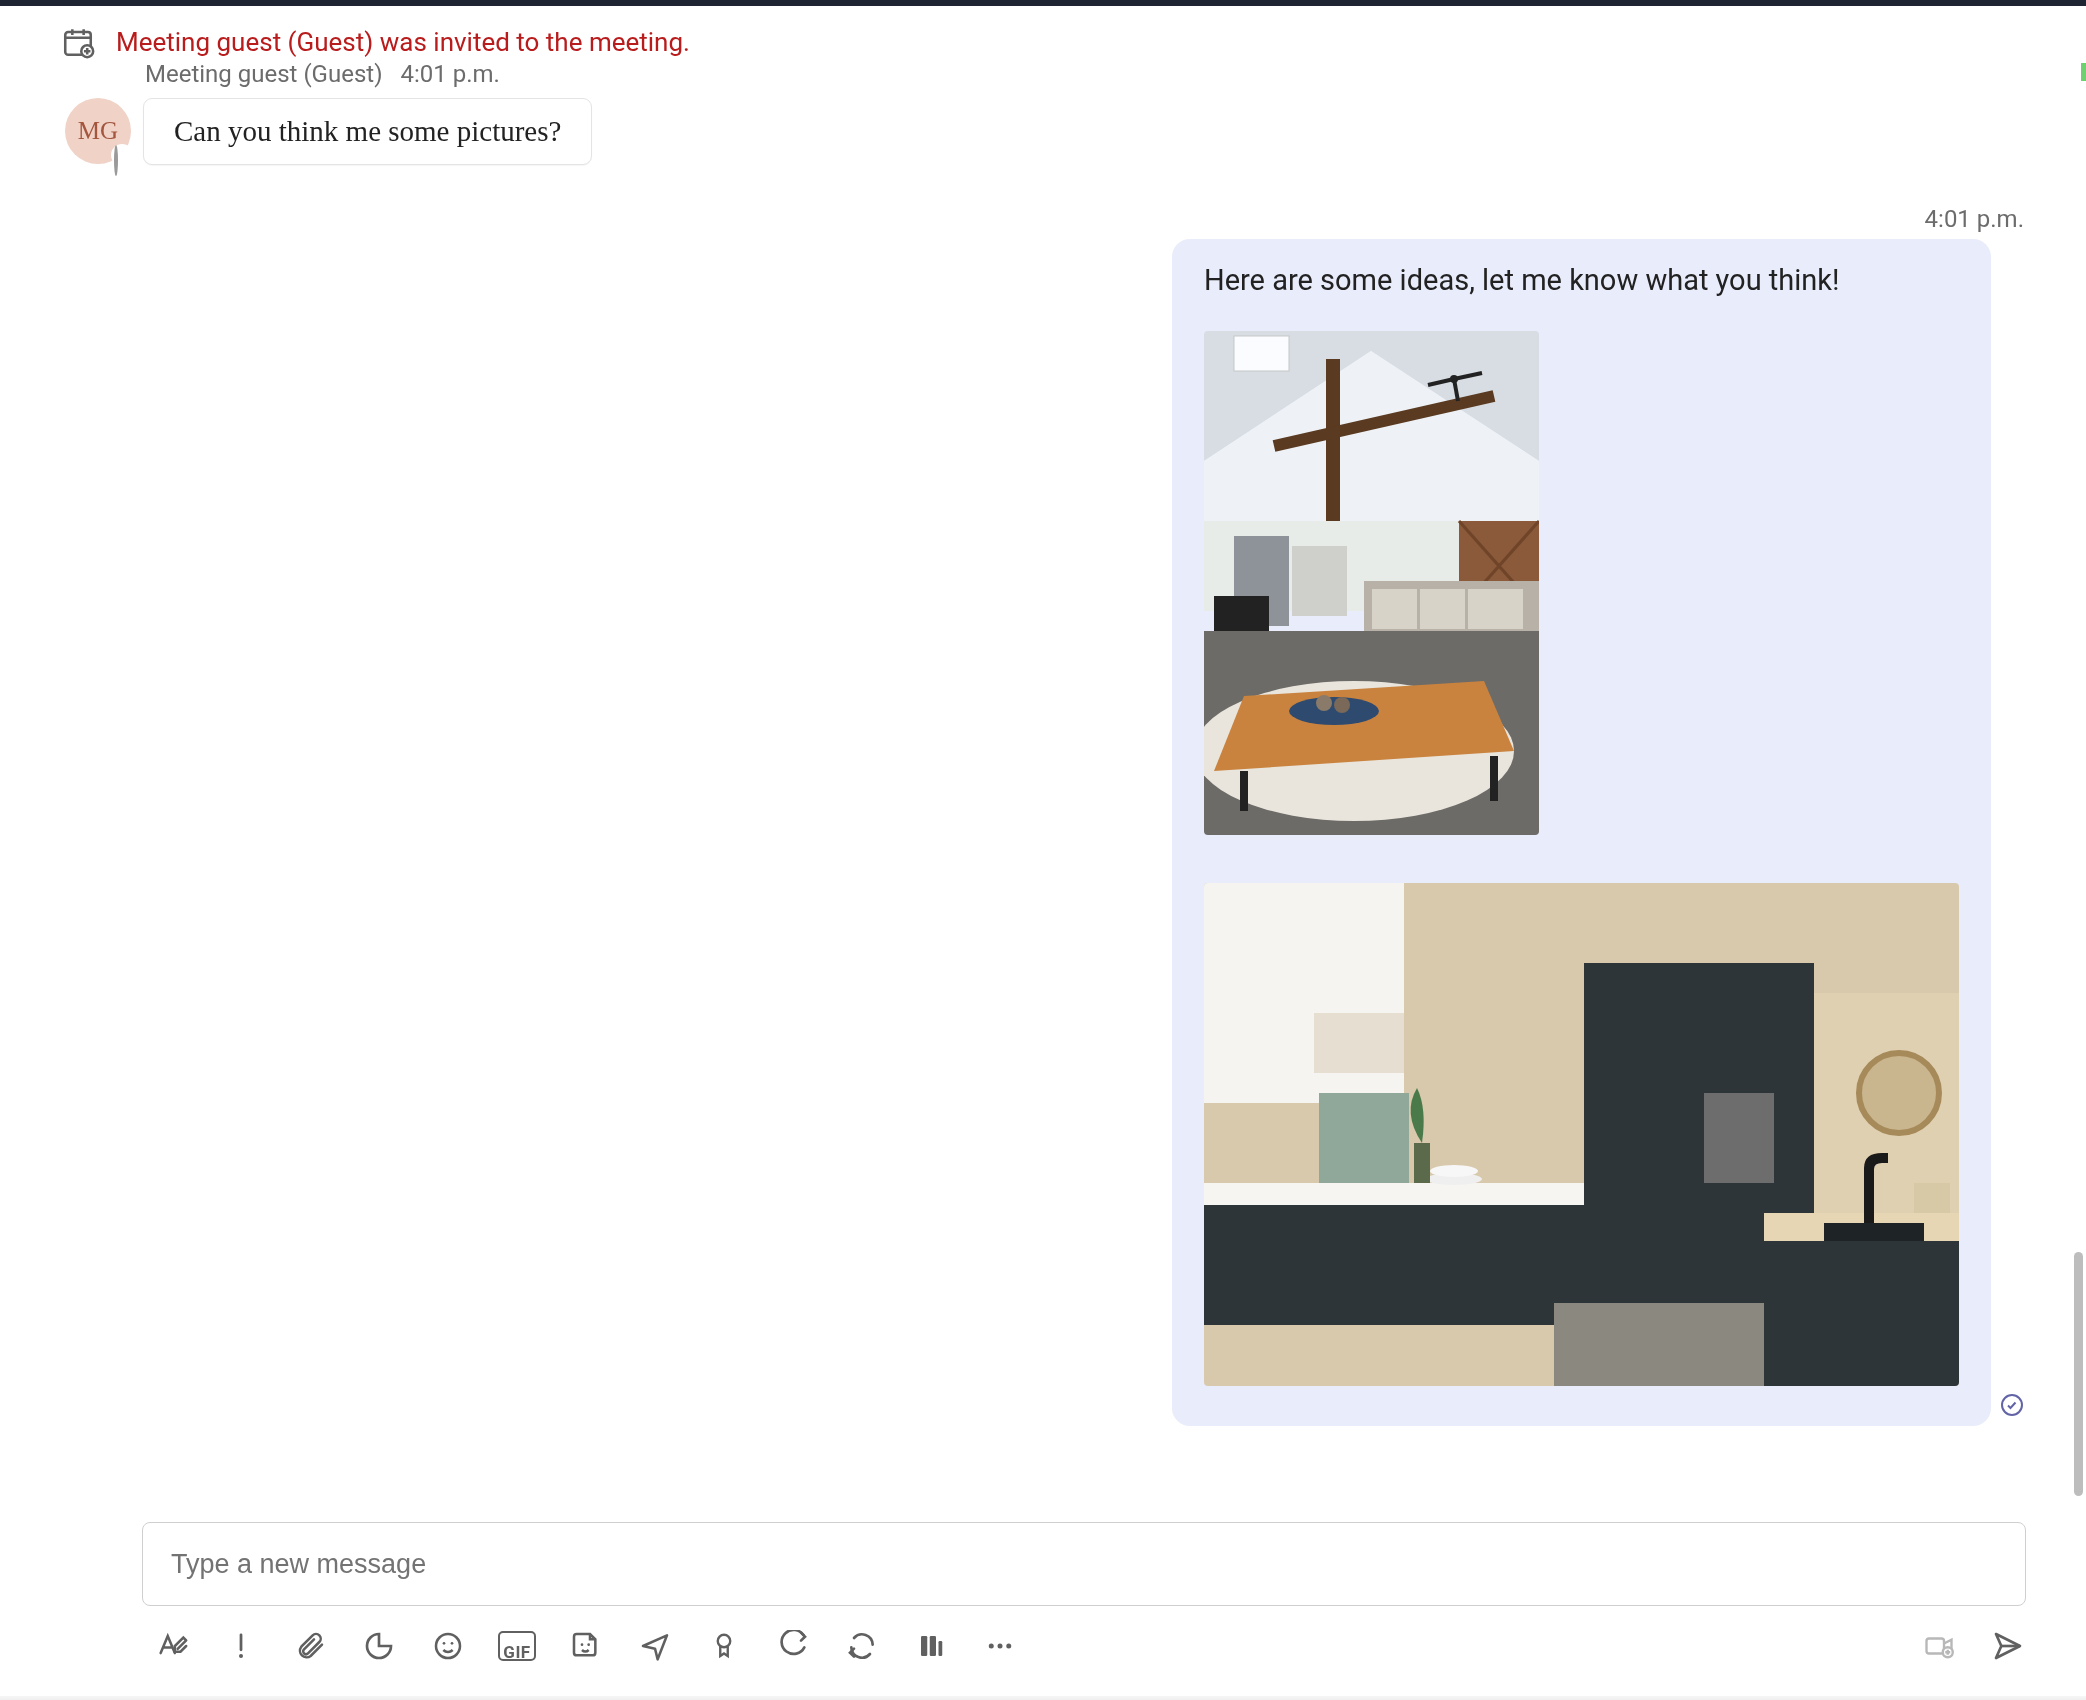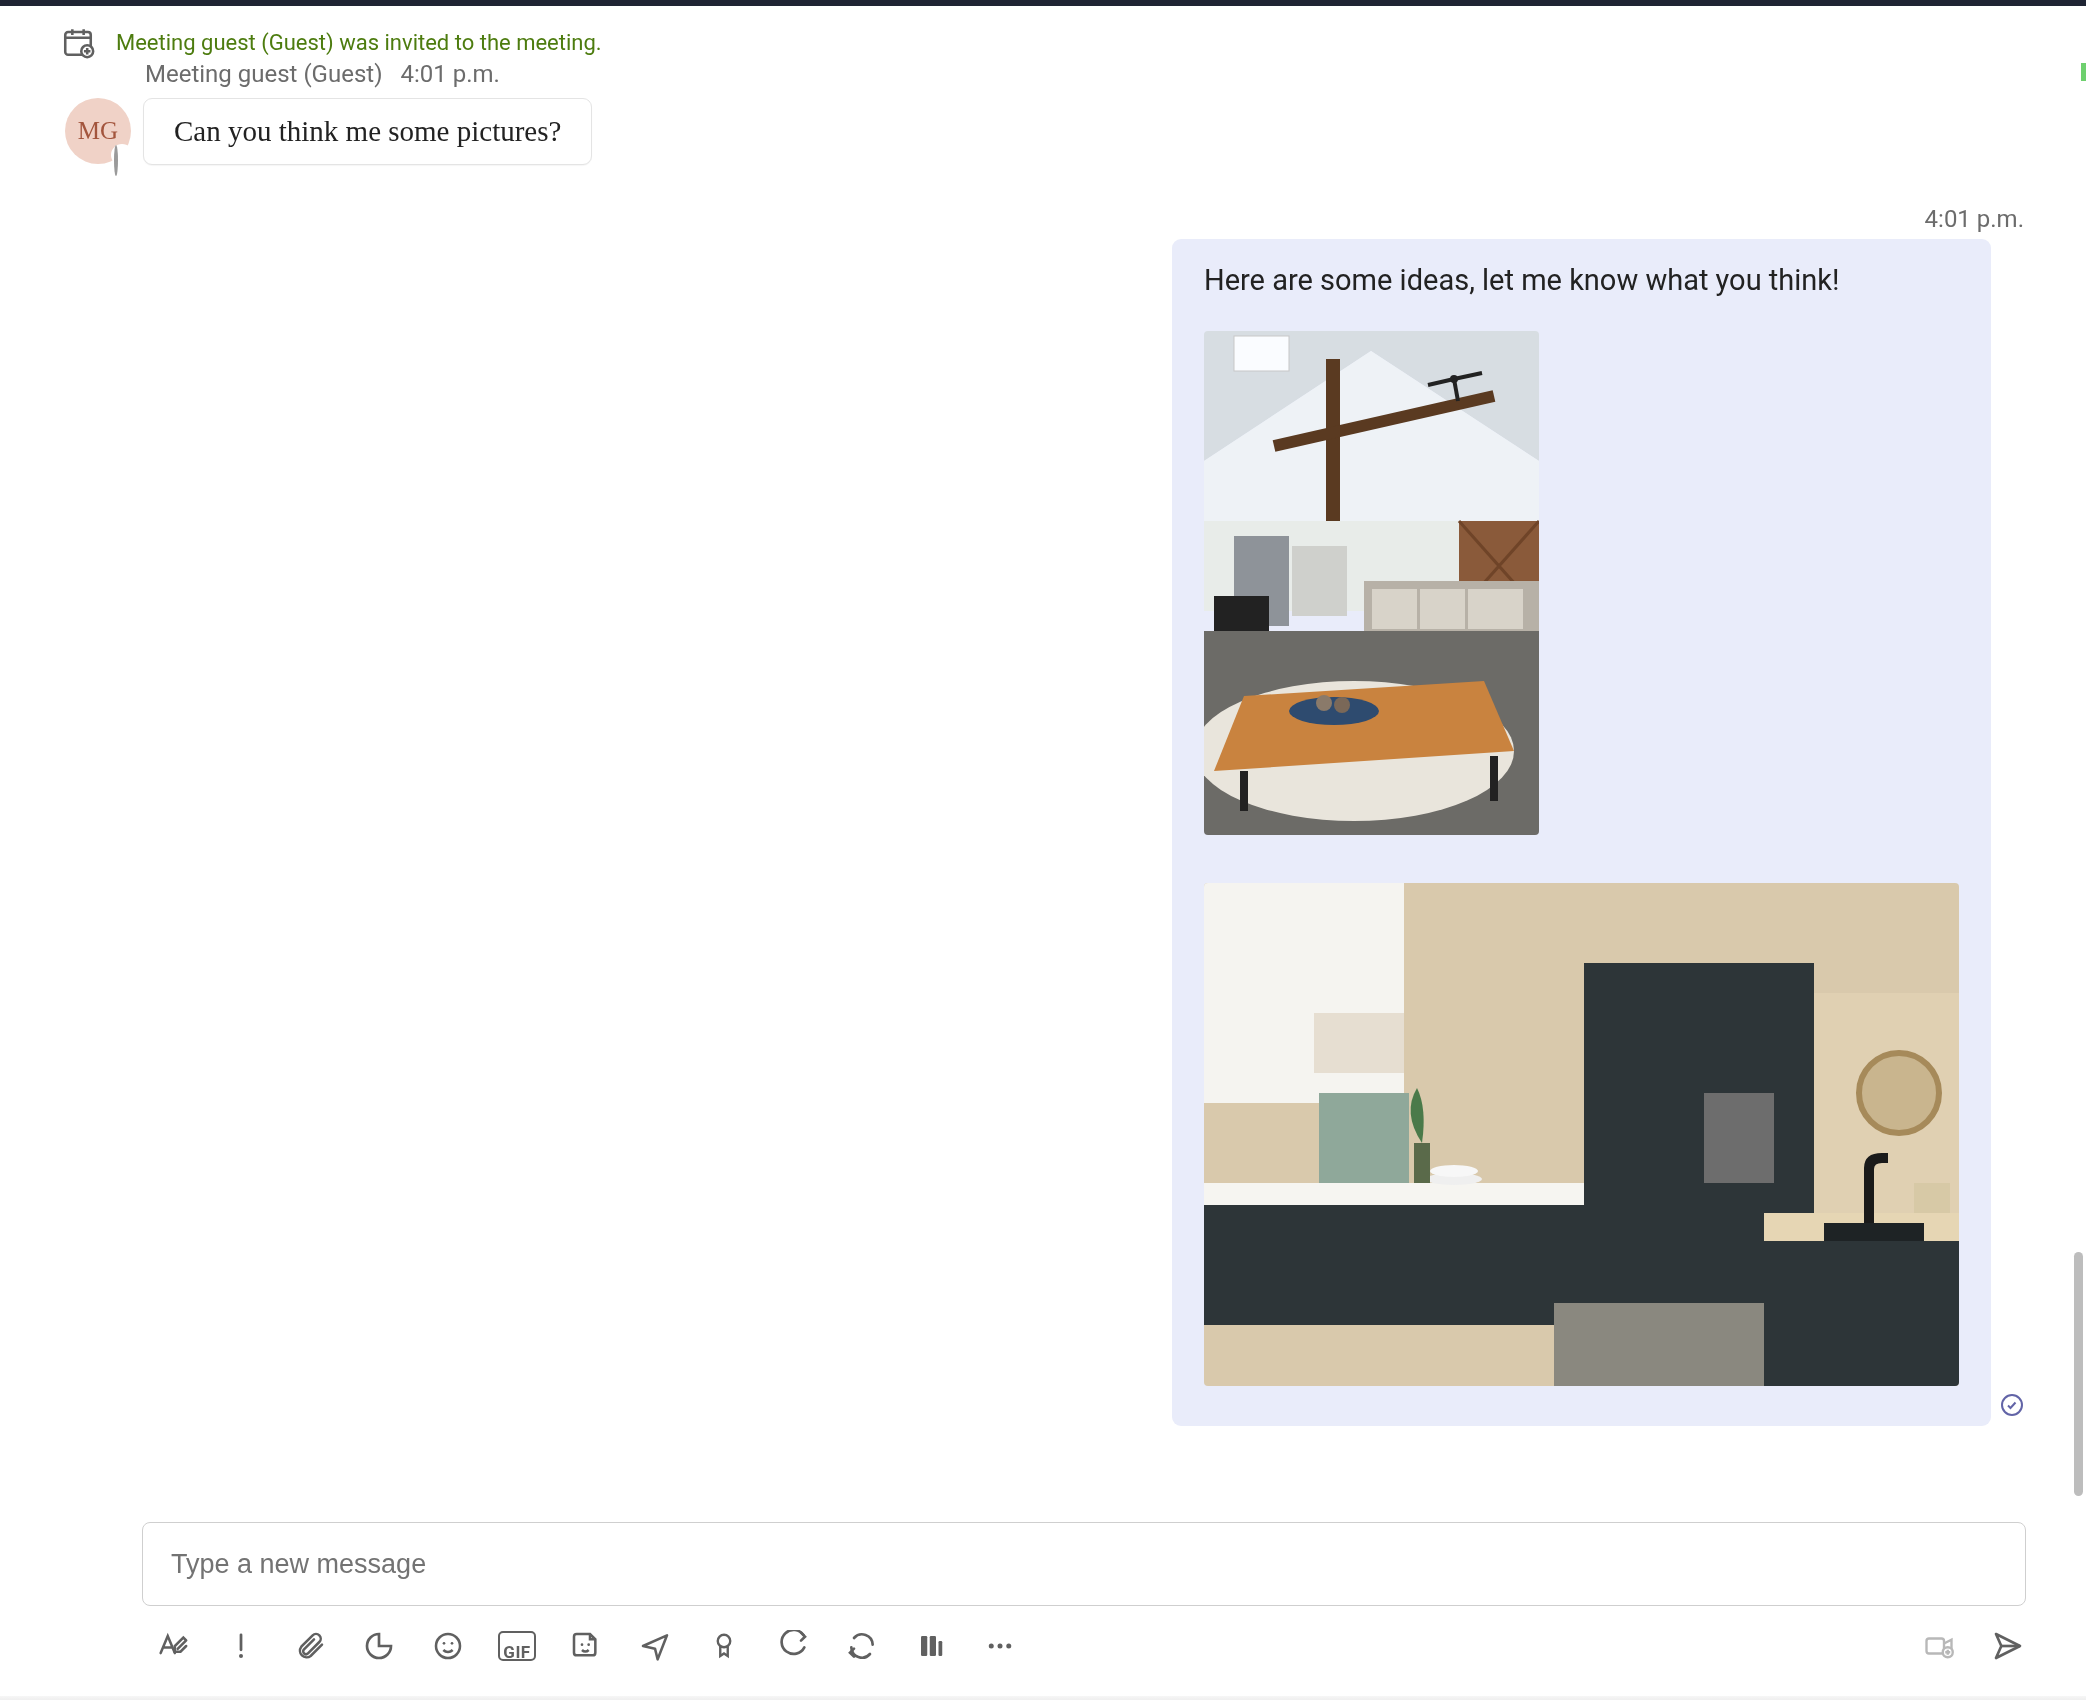--- a/index.html
+++ b/index.html
@@ -18,21 +18,21 @@
     }
     .chat-area {
       padding: 10px 60px 0 60px;
     }
     .system-line {
       display: flex; align-items: center; gap: 20px; margin-top: 8px;
     }
     .system-icon {
       width: 36px; height: 36px; display:flex; align-items:center; justify-content:center;
     }
-    .system-text { color: #4d7c0f; font-size: 22px; }
+    .system-text { color: #b91c1c; font-size: 26px; }
     .msg-meta {
       display:flex; align-items:center; gap:18px; margin-left: 85px;
       color:#6c6c6c; font-size:24px;
     }
     .msg-row-in {
       display:flex; align-items:flex-start; gap:12px; margin-top:10px;font-family:Liberation Serif, serif;
     }
     .avatar {
       width: 66px; height: 66px; border-radius:50%; background:#f0d2c7;
       display:flex; align-items:center; justify-content:center;
@@ -47,21 +47,21 @@
       width:100%; height:100%; border-radius:50%; border:2.5px solid #9a9a9a; background:#fff;
     }
     .bubble-in {
       background:#fff; border:1px solid #e4e4e4; border-radius:9px; padding:16px 30px;
       font-size:29px; color:#222; box-shadow:0 1px 1px rgba(0,0,0,0.04);
     }
     .out-time {
       text-align:right; margin-top:40px; color:#6c6c6c; font-size:24px; padding-right: 2px;
     }
     .bubble-out {
-      margin-left:auto; width:819px; background:#e9ecfa; border-radius:9px; padding:24px 32px 40px 32px;
+      margin-left:auto; width:819px; background:#e9ecfa; border-radius:18px; padding:24px 32px 40px 32px;
       margin-top:6px;
     }
     .bubble-out-text { color:#222; font-size:29px; }
     .attach-stack { margin-top:34px; display:flex; flex-direction:column; gap:48px; }
     .attach-img1 { width:335px; height:504px; border-radius:4px; overflow:hidden; }
     .attach-img2 { width:755px; height:503px; border-radius:4px; overflow:hidden; }
     .out-row { display:flex; align-items:flex-end; padding-right:2px; }
     .sent-check {
       margin-left:9px; margin-bottom:5px; color:#6264a7;
     }

